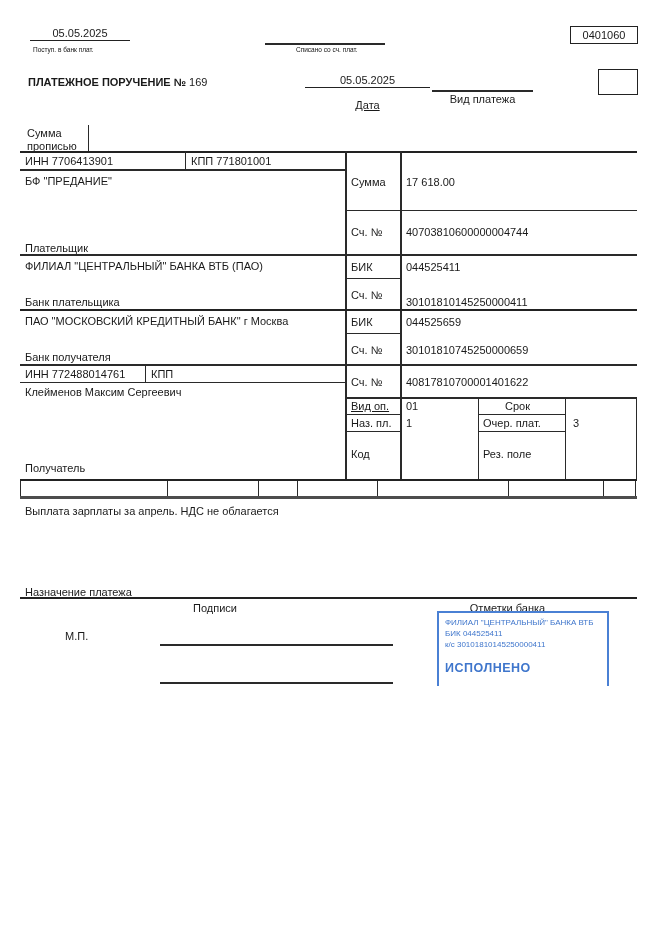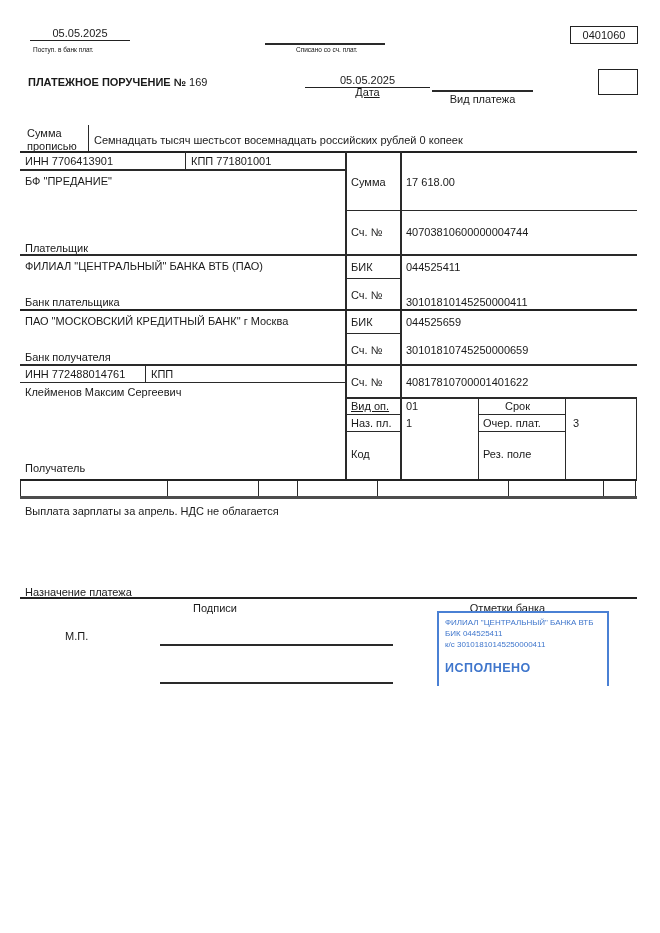--- a/index.html
+++ b/index.html
@@ -29,30 +29,29 @@
   <div class="small" style="left:33px;top:46px;">Поступ. в банк плат.</div>
 
   <div class="hl" style="left:265px;top:43px;width:120px;height:1.5px;"></div>
   <div class="small" style="left:296px;top:46px;">Списано со сч. плат.</div>
 
   <div class="box ctr" style="left:570px;top:26px;width:66px;height:16px;font-size:11px;line-height:16px;">0401060</div>
 
   <div class="t" style="left:28px;top:76px;"><span class="b">ПЛАТЕЖНОЕ ПОРУЧЕНИЕ №</span>&nbsp;<span>169</span></div>
 
   <div class="t ctr" style="left:305px;top:74px;width:125px;border-bottom:1.5px solid #222;padding-bottom:1px;">05.05.2025</div>
-  <div class="t ctr" style="left:305px;top:86px;width:125px;text-decoration:underline;">Дата</div>
+  <div class="t ctr" style="left:305px;top:99px;width:125px;text-decoration:underline;">Дата</div>
 
   <div class="hl" style="left:432px;top:90px;width:101px;height:1.5px;"></div>
   <div class="t ctr" style="left:432px;top:93px;width:101px;">Вид платежа</div>
 
   <div class="box" style="left:598px;top:69px;width:38px;height:24px;"></div>
 
   <div class="t wrap" style="left:27px;top:127px;width:52px;">Сумма прописью</div>
   <div class="vl" style="left:88px;top:125px;height:27px;"></div>
-  <div class="t" style="left:94px;top:134px;">Семнадцать тысяч шестьсот восемнадцать российских рублей 0 копеек</div>
 
   <div class="hl2" style="left:20px;top:151px;width:617px;"></div>
 
   <div class="vl" style="left:345px;top:151px;height:329px;width:1.5px;"></div>
   <div class="vl" style="left:400px;top:151px;height:329px;width:1.5px;"></div>
 
   <div class="t" style="left:25px;top:155px;">ИНН 7706413901</div>
   <div class="vl" style="left:185px;top:151px;height:18px;"></div>
   <div class="t" style="left:191px;top:155px;">КПП 771801001</div>
   <div class="hl" style="left:20px;top:169px;width:325px;height:1.5px;"></div>

